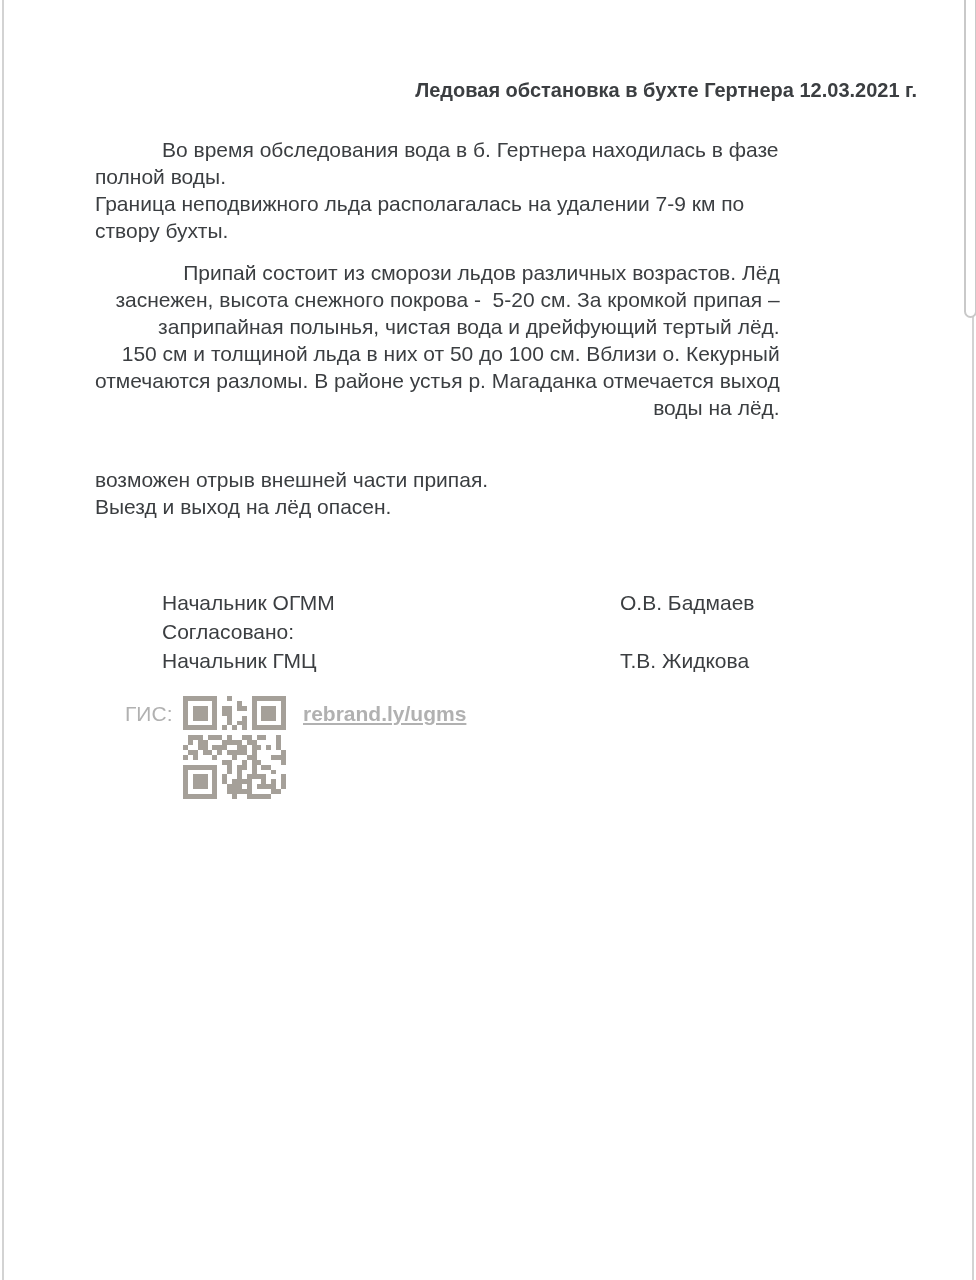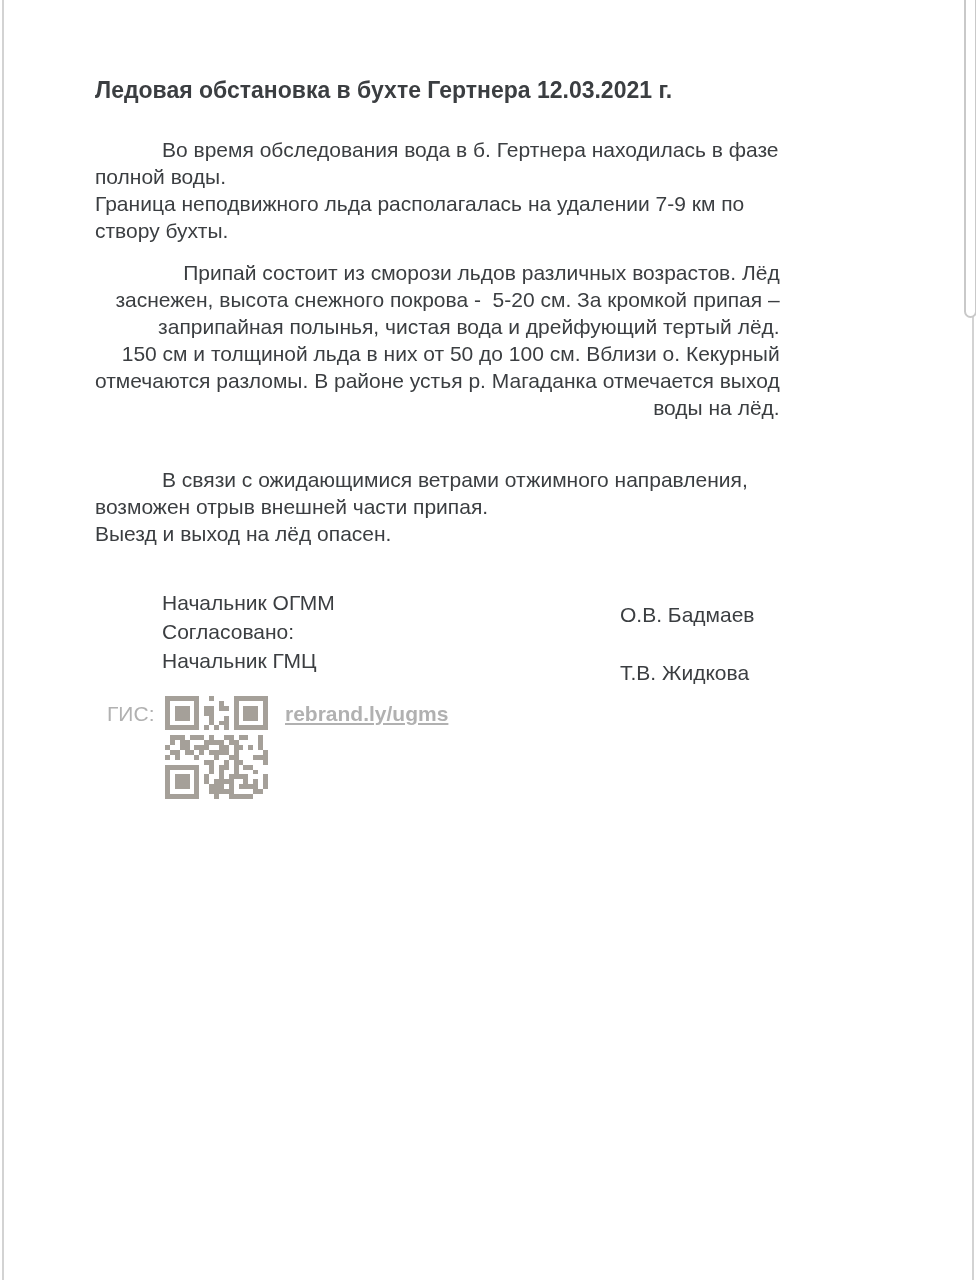--- a/index.html
+++ b/index.html
@@ -43,39 +43,39 @@
     left: 95px; top: 0;
     width: 822px; height: 1280px;
     color: var(--ink, #3b3e41);
     font-size: 21px;
     line-height: 27px;
   }
   .title {
     position: absolute;
     left: 0; top: 76px;
     width: 822px;
-    text-align: left;
+    text-align: right;
     font-weight: bold;
-    font-size: 23px;
+    font-size: 20px;
     line-height: 28px;
     white-space: pre;
   }
   .para { position: absolute; left: 0; }
   #p1 { top: 136px; }
   #p2 { top: 259px; text-align: right; }
   #p3 { top: 466px; }
   .line { white-space: pre; }
   .indent { padding-left: 67px; }
 
   .sigs { position: absolute; left: 0; top: 589px; width: 822px; }
   .sig-row { position: relative; height: 29px; }
   .sig-left { position: absolute; left: 67px; top: 0; white-space: pre; }
-  .sig-right { position: absolute; left: 525px; top: 12px; white-space: pre; }
-
-  .gis { position: absolute; left: 0; top: 694px; width: 822px; height: 110px; }
+  .sig-right { position: absolute; left: 525px; top: 0; white-space: pre; }
+
+  .gis { position: absolute; left: 18px; top: 694px; width: 822px; height: 110px; }
   .gis-label {
     position: absolute; left: 12px; top: 6px;
     color: var(--muted, #b1b1b1);
     white-space: pre;
   }
   .qr {
     position: absolute; left: 70px; top: 2px;
     width: 103px; height: 103px;
     shape-rendering: crispEdges;
   }
@@ -111,21 +111,20 @@
     <section class="para" id="p2">
       <div class="line indent">Припай состоит из сморози льдов различных возрастов. Лёд</div>
       <div class="line">заснежен, высота снежного покрова -  5-20 см. За кромкой припая –</div>
       <div class="line">заприпайная полынья, чистая вода и дрейфующий тертый лёд.</div>
       <div class="line">150 см и толщиной льда в них от 50 до 100 см. Вблизи о. Кекурный</div>
       <div class="line">отмечаются разломы. В районе устья р. Магаданка отмечается выход</div>
       <div class="line">воды на лёд.</div>
     </section>
 
     <section class="para" id="p3">
-      <div class="line indent">В связи с ожидающимися ветрами отжимного направления,</div>
       <div class="line">возможен отрыв внешней части припая.</div>
       <div class="line">Выезд и выход на лёд опасен.</div>
     </section>
 
     <section class="sigs">
       <div class="sig-row">
         <span class="sig-left">Начальник ОГММ</span>
         <span class="sig-right">О.В. Бадмаев</span>
       </div>
       <div class="sig-row">

